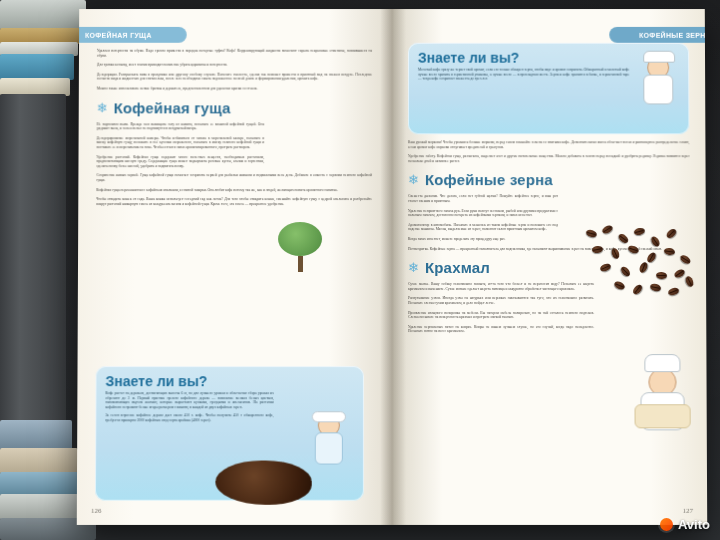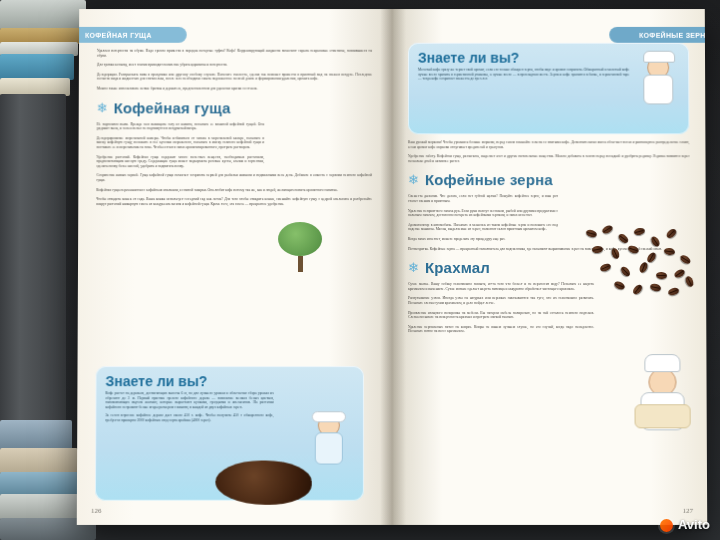--- a/index.html
+++ b/index.html
@@ -114,21 +114,21 @@
   .tree .trunk{width:5px;height:16px;background:#6d5133;margin:0 auto;}
   .char{position:absolute;}
   .page-no{
     position:absolute;bottom:10px;font-size:7px;color:#7a776f;font-family:"Liberation Serif",serif;
   }
   .pn-left{left:14px;}
   .pn-right{right:14px;}
 
   
   .wm{
-    position:absolute;right:10px;bottom:8px;display:flex;align-items:flex-end;gap:5px;
+    position:absolute;right:10px;bottom:8px;display:flex;align-items:center;gap:5px;
     color:#ffffff;font-size:13px;font-weight:bold;opacity:.93;
     text-shadow:0 1px 3px rgba(0,0,0,.8);
   }
   .wm .dot{
     width:13px;height:13px;border-radius:50%;
     background:linear-gradient(135deg,#ff7a00,#ff3d00);
     box-shadow:0 0 0 2px rgba(255,255,255,.15);
   }
 </style>
 </head>

